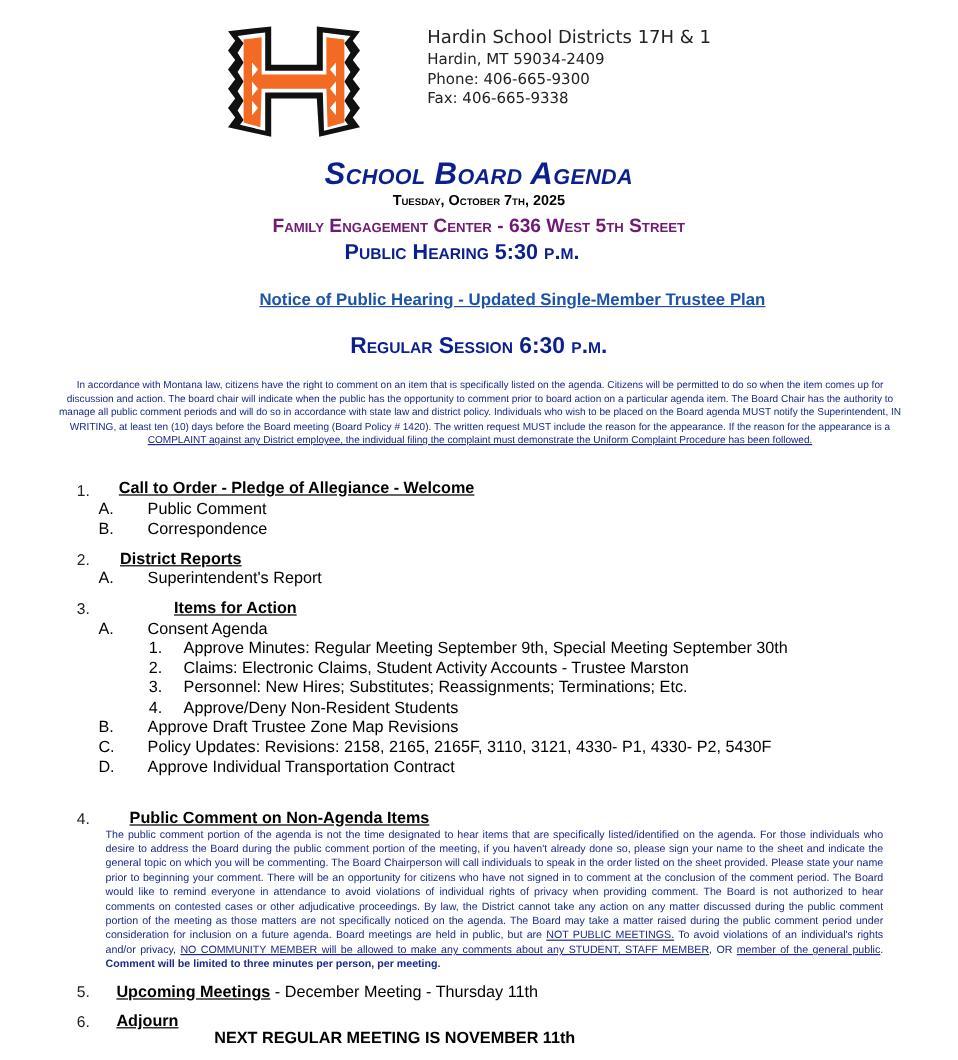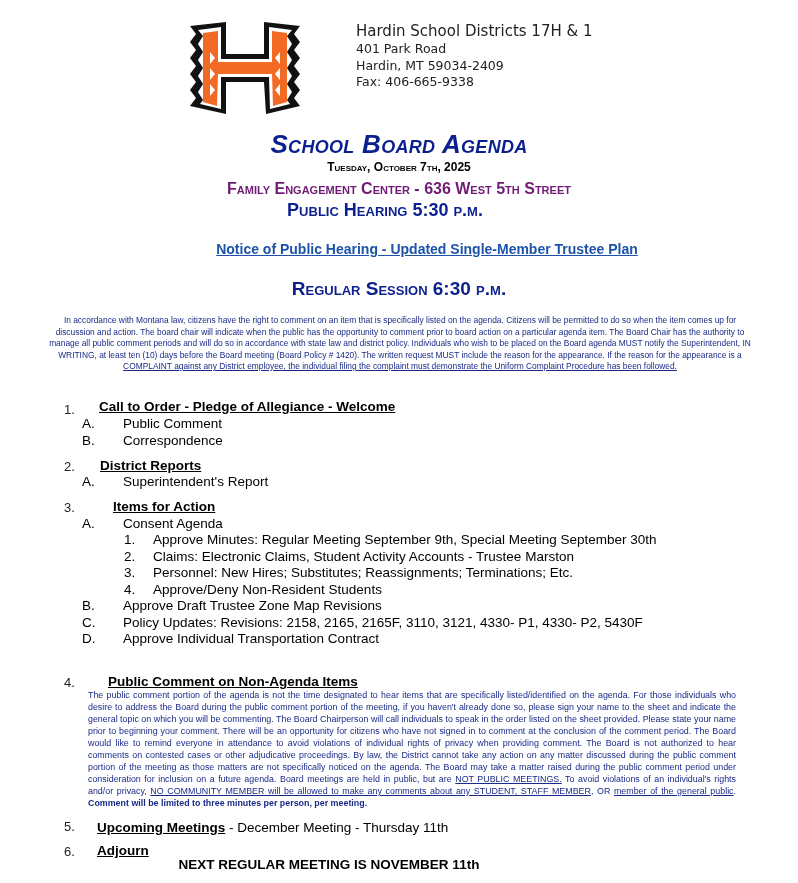--- a/index.html
+++ b/index.html
@@ -45,22 +45,22 @@
   <polygon points="24,32 29,38 24,44" fill="#fff"></polygon>
   <polygon points="24,48 29,54 24,60" fill="#fff"></polygon>
   <polygon points="24,64 29,70 24,76" fill="#fff"></polygon>
   <polygon points="94,32 89,38 94,44" fill="#fff"></polygon>
   <polygon points="94,48 89,54 94,60" fill="#fff"></polygon>
   <polygon points="94,64 89,70 94,76" fill="#fff"></polygon>
 </svg>
 
 <div class="abs addr" style="top:21px;">
   <div class="l1">Hardin School Districts 17H &amp; 1</div>
-  <div>401 Park Road</div>
   <div>Hardin, MT  59034-2409</div>
+  <div>Phone: 406-665-9300</div>
   <div>Fax: 406-665-9338</div>
 </div>
 
 <div class="abs center title">School Board Agenda</div>
 <div class="abs center date">Tuesday, October 7th, 2025</div>
 <div class="abs center loc">Family Engagement Center - 636 West 5th Street</div>
 <div class="abs hear">Public Hearing 5:30 p.m.</div>
 <div class="abs center notice">Notice of Public Hearing - Updated Single-Member Trustee Plan</div>
 <div class="abs center regular">Regular Session 6:30 p.m.</div>
 
@@ -74,21 +74,21 @@
 <div class="row sub" style="top:416px;left:123px;">Public Comment</div>
 <div class="row sub" style="top:433px;left:82px;">B.</div>
 <div class="row sub" style="top:433px;left:123px;">Correspondence</div>
 
 <div class="row num" style="top:459px;left:64px;">2.</div>
 <div class="row head" style="top:458px;left:100px;">District Reports</div>
 <div class="row sub" style="top:474px;left:82px;">A.</div>
 <div class="row sub" style="top:474px;left:123px;">Superintendent's Report</div>
 
 <div class="row num" style="top:500px;left:64px;">3.</div>
-<div class="row head" style="top:499px;left:90px;padding-left:23px;">Items for Action</div>
+<div class="row head" style="top:499px;left:122px;padding-left:23px;">Items for Action</div>
 <div class="row sub" style="top:516px;left:82px;">A.</div>
 <div class="row sub" style="top:516px;left:123px;">Consent Agenda</div>
 
 <div class="row sub" style="top:532px;left:124px;">1.</div>
 <div class="row sub" style="top:532px;left:153px;">Approve Minutes: Regular Meeting September 9th, Special Meeting September 30th</div>
 <div class="row sub" style="top:549px;left:124px;">2.</div>
 <div class="row sub" style="top:549px;left:153px;">Claims: Electronic Claims, Student Activity Accounts - Trustee Marston</div>
 <div class="row sub" style="top:565px;left:124px;">3.</div>
 <div class="row sub" style="top:565px;left:153px;">Personnel: New Hires; Substitutes; Reassignments; Terminations; Etc.</div>
 <div class="row sub" style="top:582px;left:124px;">4.</div>

